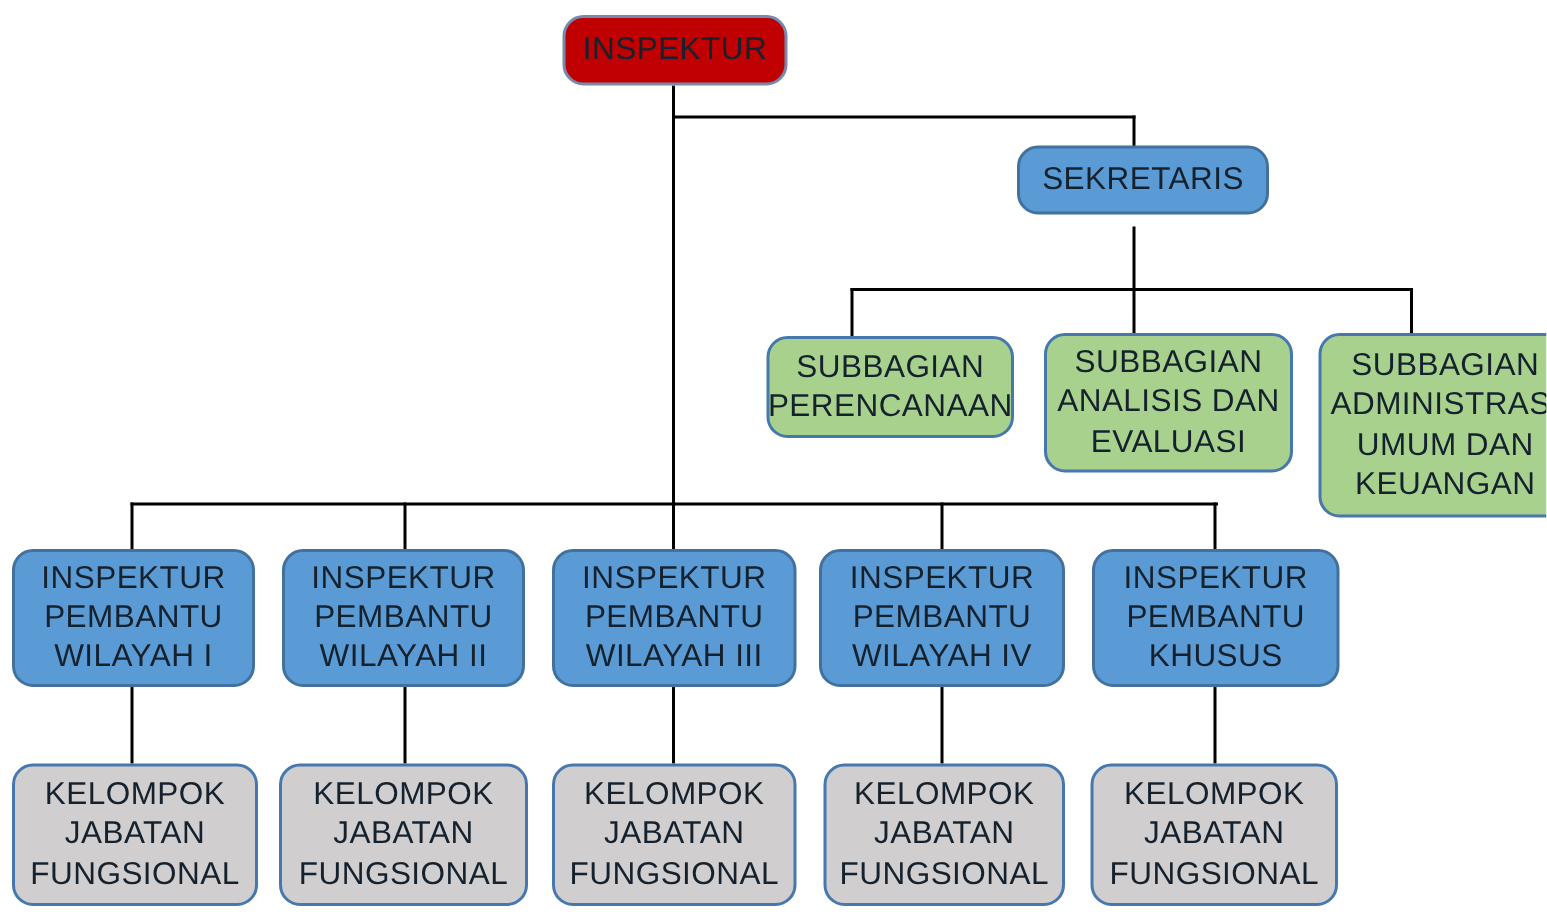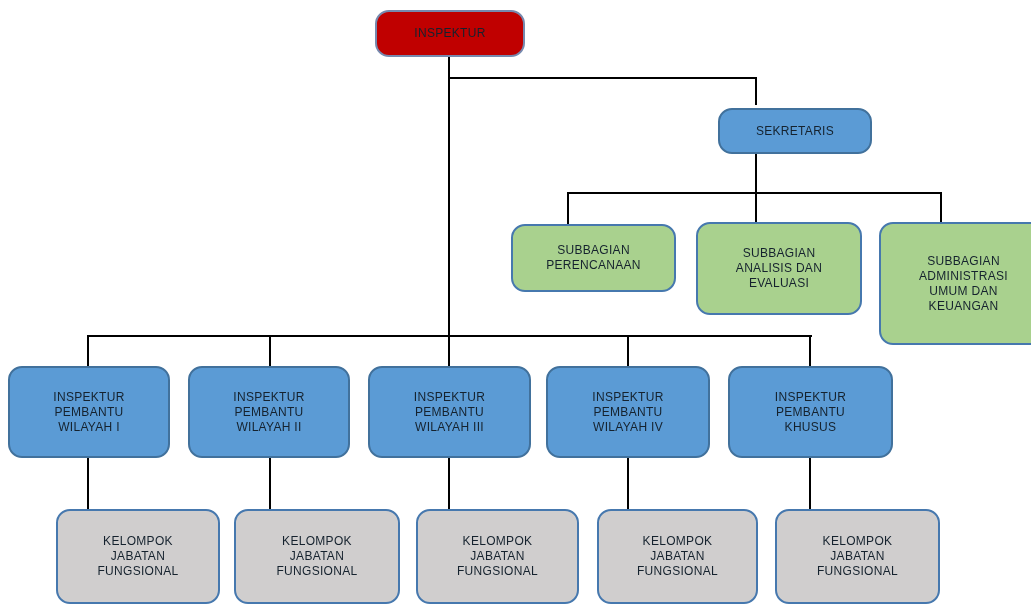--- a/index.html
+++ b/index.html
@@ -18,34 +18,34 @@
     overflow:hidden;
   }
   .line{position:absolute;background:var(--line-color);}
   .node{
     position:absolute;
     display:flex;align-items:center;justify-content:center;
     text-align:center;
     border-radius:14px;
     border:2px solid;
     box-sizing:border-box;
-    font-size:12px;line-height:1.25;
+    font-size:21px;line-height:1.25;
     letter-spacing:0.3px;
     color:var(--text-color);
     white-space:pre-line;
     padding:2px 4px;
   }
   .node.red{background:var(--red-fill);border-color:var(--red-border);}
   .node.blue{background:var(--blue-fill);border-color:var(--blue-border);}
   .node.green{background:var(--green-fill);border-color:var(--green-border);margin-left:24px;}
-  .node.gray{background:var(--gray-fill);border-color:var(--gray-border);margin-left:48px;}
+  .node.gray{background:var(--gray-fill);border-color:var(--gray-border);}
 
   
   .pos-inspektur{left:375px;top:10px;width:150px;height:47px;}
-  .pos-sekretaris{left:678px;top:108px;width:154px;height:46px;margin-left:40px;}
+  .pos-sekretaris{left:678px;top:97px;width:168px;height:46px;}
   .pos-g1{left:487px;top:224px;width:165px;height:68px;}
   .pos-g2{left:672px;top:222px;width:166px;height:93px;}
   .pos-g3{left:855px;top:222px;width:169px;height:123px;}
   .pos-b1{left:8px;top:366px;width:162px;height:92px;}
   .pos-b2{left:188px;top:366px;width:162px;height:92px;}
   .pos-b3{left:368px;top:366px;width:163px;height:92px;}
   .pos-b4{left:546px;top:366px;width:164px;height:92px;}
   .pos-b5{left:728px;top:366px;width:165px;height:92px;}
   .pos-k1{left:8px;top:509px;width:164px;height:95px;}
   .pos-k2{left:186px;top:509px;width:166px;height:95px;}

